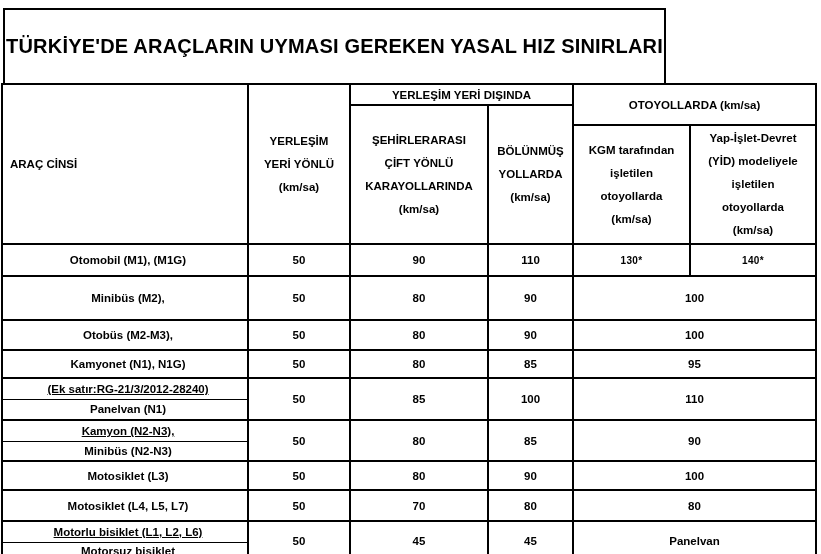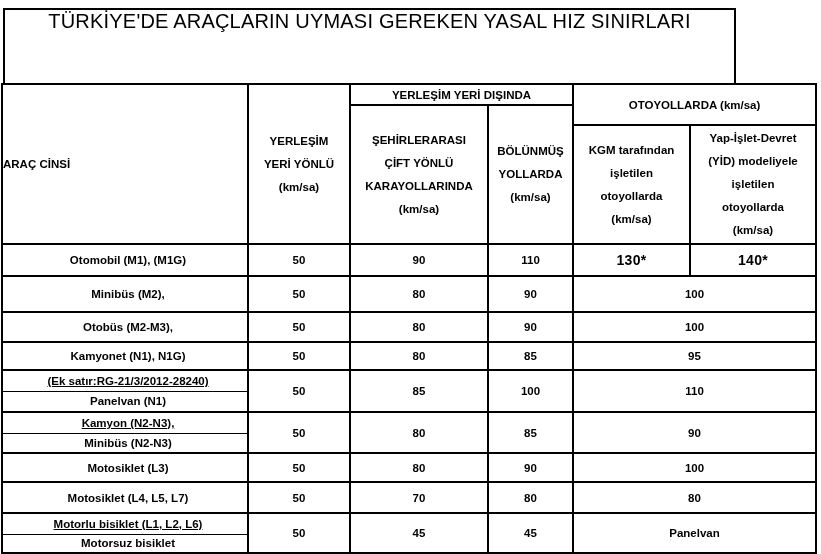--- a/index.html
+++ b/index.html
@@ -10,27 +10,28 @@
     height: 554px;
     background: #ffffff;
     overflow: hidden;
     color: #000000;
     font-family: "Liberation Sans", sans-serif;
   }
   .title-box {
     position: absolute;
     left: 3px;
     top: 8px;
-    width: 733px;
+    width: 663px;
     height: 77px;
     border: 2px solid #000000;
     display: flex;
+    align-items: center;
     justify-content: center;
     font-size: 20px;
-    font-weight: normal;
+    font-weight: bold;
     letter-spacing: 0.2px;
     text-align: center;
   }
   table.speed {
     position: absolute;
     left: 1px;
     top: 83px;
     width: 814px;
     border-collapse: collapse;
     table-layout: fixed;
@@ -39,25 +40,25 @@
     border: 2px solid #000000;
     font-size: 11.5px;
     font-weight: bold;
     text-align: center;
     vertical-align: middle;
     padding: 0;
     overflow: hidden;
     color: #000000;
   }
   .speed .hdr-multi { white-space: pre-line; line-height: 23px; }
-  .speed th.vehicle { text-align: left; }
+  .speed th.vehicle { text-align: left; padding-left: 7px; }
   .speed td.lbl { text-align: center; padding-left: 6px; }
   .speed td.thin-b { border-bottom-width: 1px; text-decoration: underline; }
   .speed td.thin-t { border-top-width: 1px; margin-top: 48px; }
-  .speed td.big { font-size: 14px; letter-spacing: 0.3px; }
+  .speed td.big { font-size: 10px; letter-spacing: 0.3px; }
 </style>
 </head>
 <body>
 
 <div class="screen">
 
   <div class="title-box">
     <span>TÜRKİYE'DE ARAÇLARIN UYMASI GEREKEN YASAL HIZ SINIRLARI</span>
   </div>
 
@@ -105,21 +106,21 @@
 
       <tr style="height:32px">
         <td class="lbl">Otomobil (M1), (M1G)</td>
         <td>50</td>
         <td>90</td>
         <td>110</td>
         <td class="big">130*</td>
         <td class="big">140*</td>
       </tr>
 
-      <tr style="height:36px">
+      <tr style="height:44px">
         <td class="lbl">Minibüs (M2),</td>
         <td>50</td>
         <td>80</td>
         <td>90</td>
         <td colspan="2">100</td>
       </tr>
 
       <tr style="height:30px">
         <td class="lbl">Otobüs (M2-M3),</td>
         <td>50</td>

